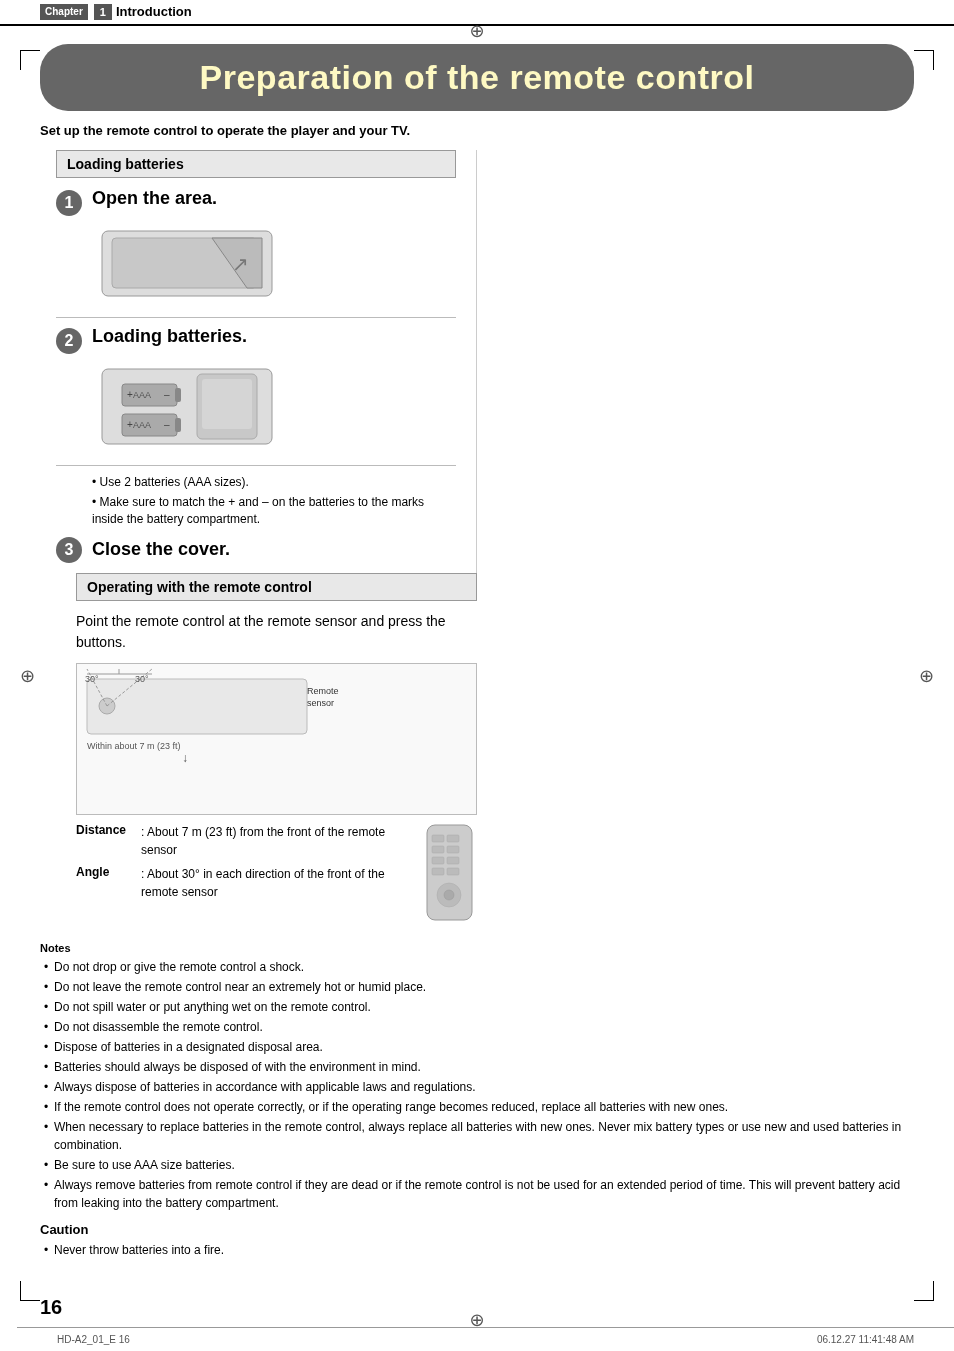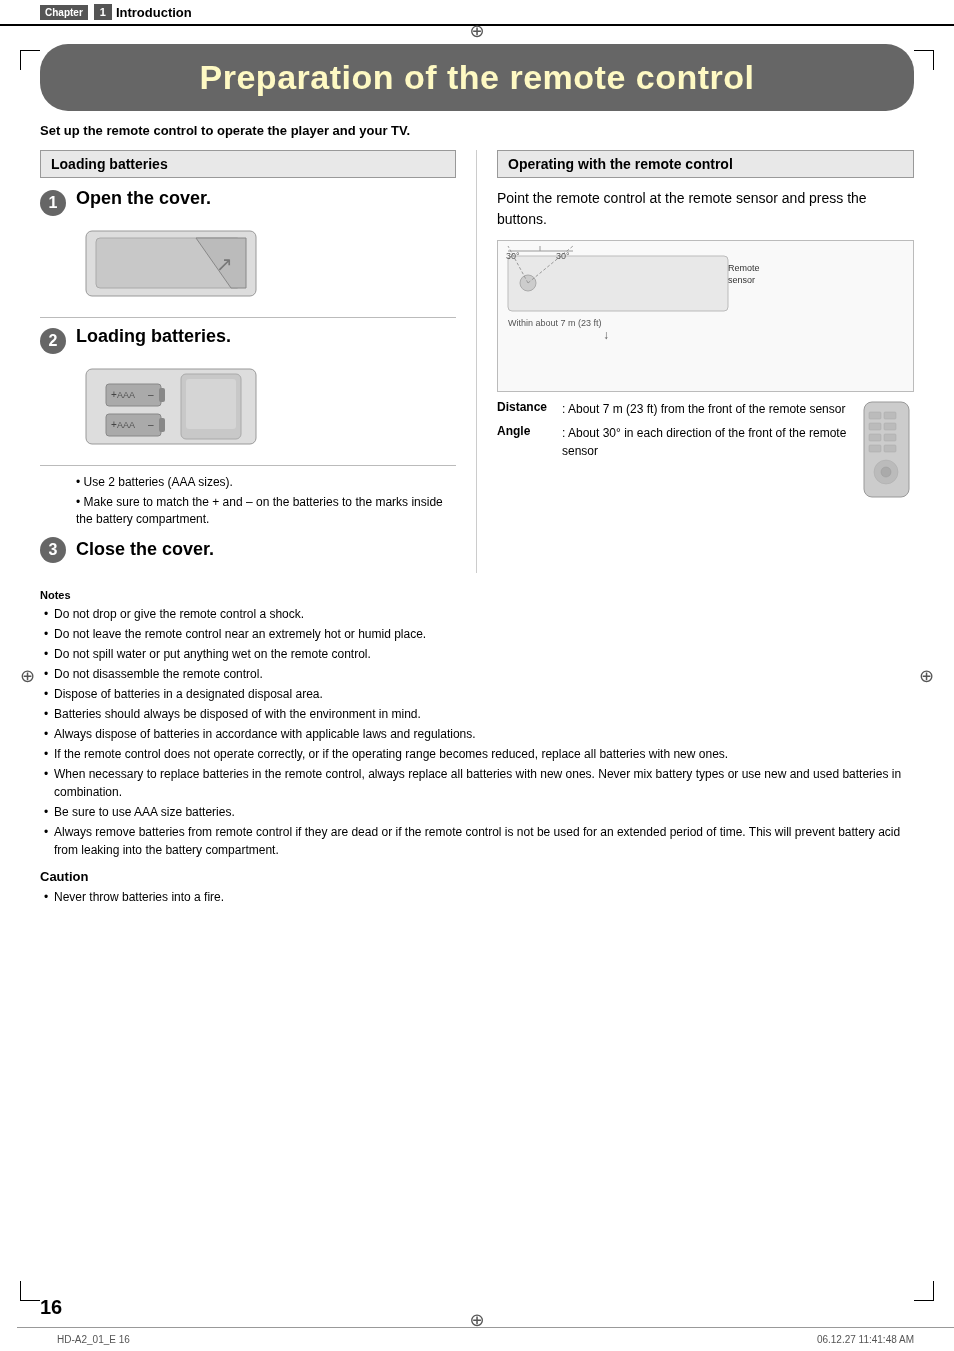--- a/index.html
+++ b/index.html
@@ -15,21 +15,20 @@
     .page-container {
       width: 954px;
       min-height: 1351px;
       padding: 0;
       position: relative;
       background: #fff;
     }
     
     .chapter-header {
       display: flex;
-      align-items: center;
       padding: 4px 40px;
       border-bottom: 2px solid #000;
       margin-bottom: 4px;
     }
     .chapter-label {
       background: #555;
       color: #fff;
       font-size: 10px;
       padding: 2px 5px;
       margin-right: 6px;
@@ -64,22 +63,23 @@
     }
     
     .subtitle {
       padding: 0 40px 12px 40px;
       font-size: 13px;
       font-weight: bold;
     }
     
     .two-col {
       display: flex;
-      padding: 0 40px;
+      padding: 0 56px;
       gap: 0;
+      flex-direction: column;
     }
     .left-col {
       width: 50%;
       padding-right: 20px;
       border-right: 1px solid #ccc;
     }
     .right-col {
       width: 50%;
       padding-left: 20px;
     }
@@ -278,21 +278,21 @@
 
   <p class="subtitle">Set up the remote control to operate the player and your TV.</p>
 
   <div class="two-col">
 
     <div class="left-col">
       <div class="section-header">Loading batteries</div>
 
       <div class="step">
         <div class="step-number">1</div>
-        <div class="step-text">Open the cover.</div>
+        <div class="step-text">Open the area.</div>
       </div>
 
       <div class="step-illustration">
         <svg width="200" height="80">
 
           <rect x="10" y="5" width="170" height="65" rx="6" ry="6" fill="#ddd" stroke="#999" stroke-width="1"></rect>
           <rect x="20" y="12" width="145" height="50" rx="4" ry="4" fill="#c8c8c8" stroke="#aaa" stroke-width="1"></rect>
 
           <polygon points="120,12 170,12 170,62 155,62" fill="#bbb" stroke="#888" stroke-width="1"></polygon>
 

